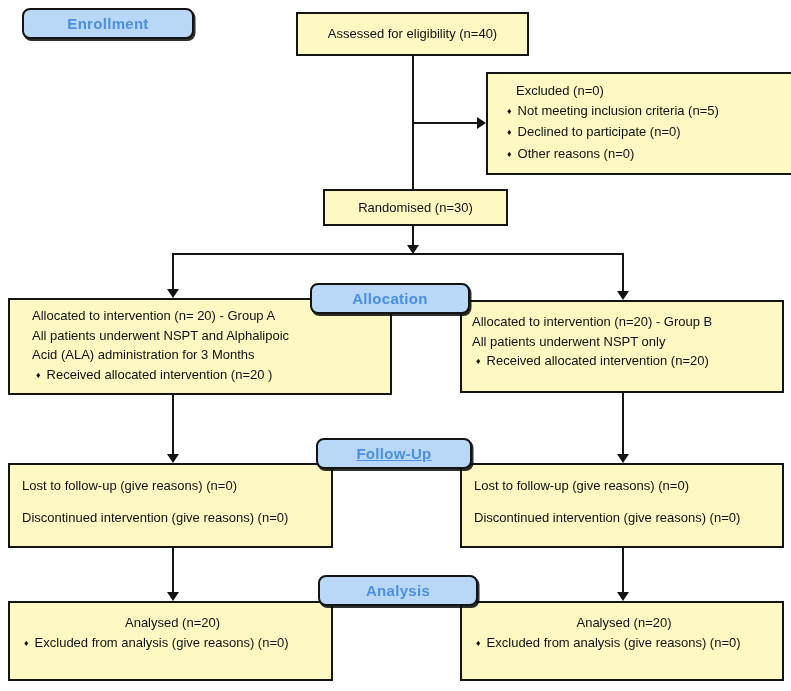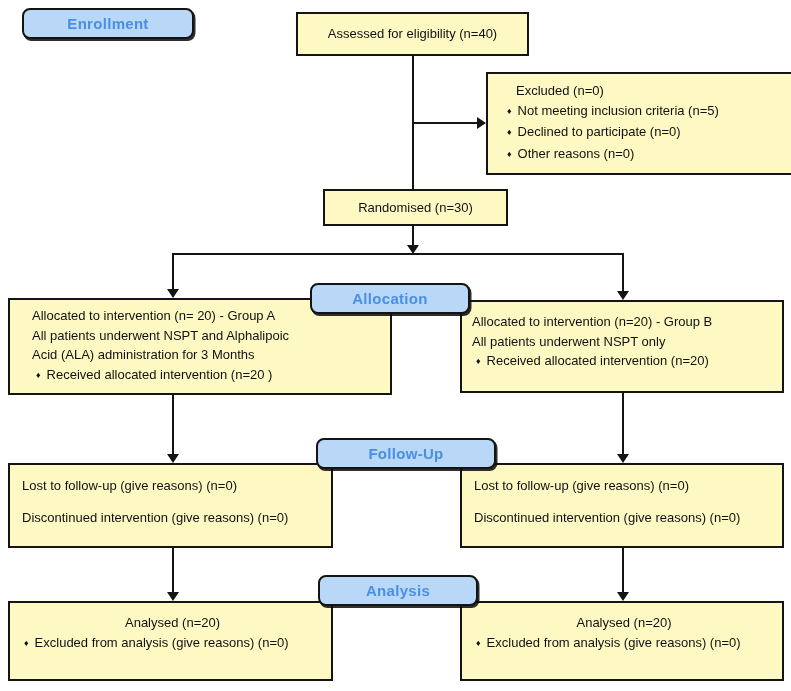--- a/index.html
+++ b/index.html
@@ -32,21 +32,21 @@
   .badge{
     position:absolute;height:31px;box-sizing:border-box;
     background:#b9d8f7;border:2px solid #141414;border-radius:8px;
     box-shadow:1.5px 2px 0 rgba(10,10,10,0.85);
     display:flex;align-items:center;justify-content:center;
     font-size:15px;font-weight:bold;color:#4a8fe4;letter-spacing:0.3px;
     z-index:6;
   }
   .badge-enrollment{left:22px;top:8px;width:172px;}
   .badge-allocation{left:310px;top:283px;width:160px;}
-  .badge-followup{left:316px;top:438px;width:180px;}
+  .badge-followup{left:316px;top:438px;width:156px;text-decoration:underline;}
   .badge-analysis{left:318px;top:575px;width:160px;}
   
   .line{position:absolute;background:#141414;z-index:1;}
   .ah-down{position:absolute;width:0;height:0;z-index:2;
     border-left:6px solid transparent;border-right:6px solid transparent;
     border-top:9px solid #141414;}
   .ah-right{position:absolute;width:0;height:0;z-index:2;
     border-top:6px solid transparent;border-bottom:6px solid transparent;
     border-left:9px solid #141414;}
   .l-assess-rand{left:412px;top:56px;width:2px;height:134px;}

